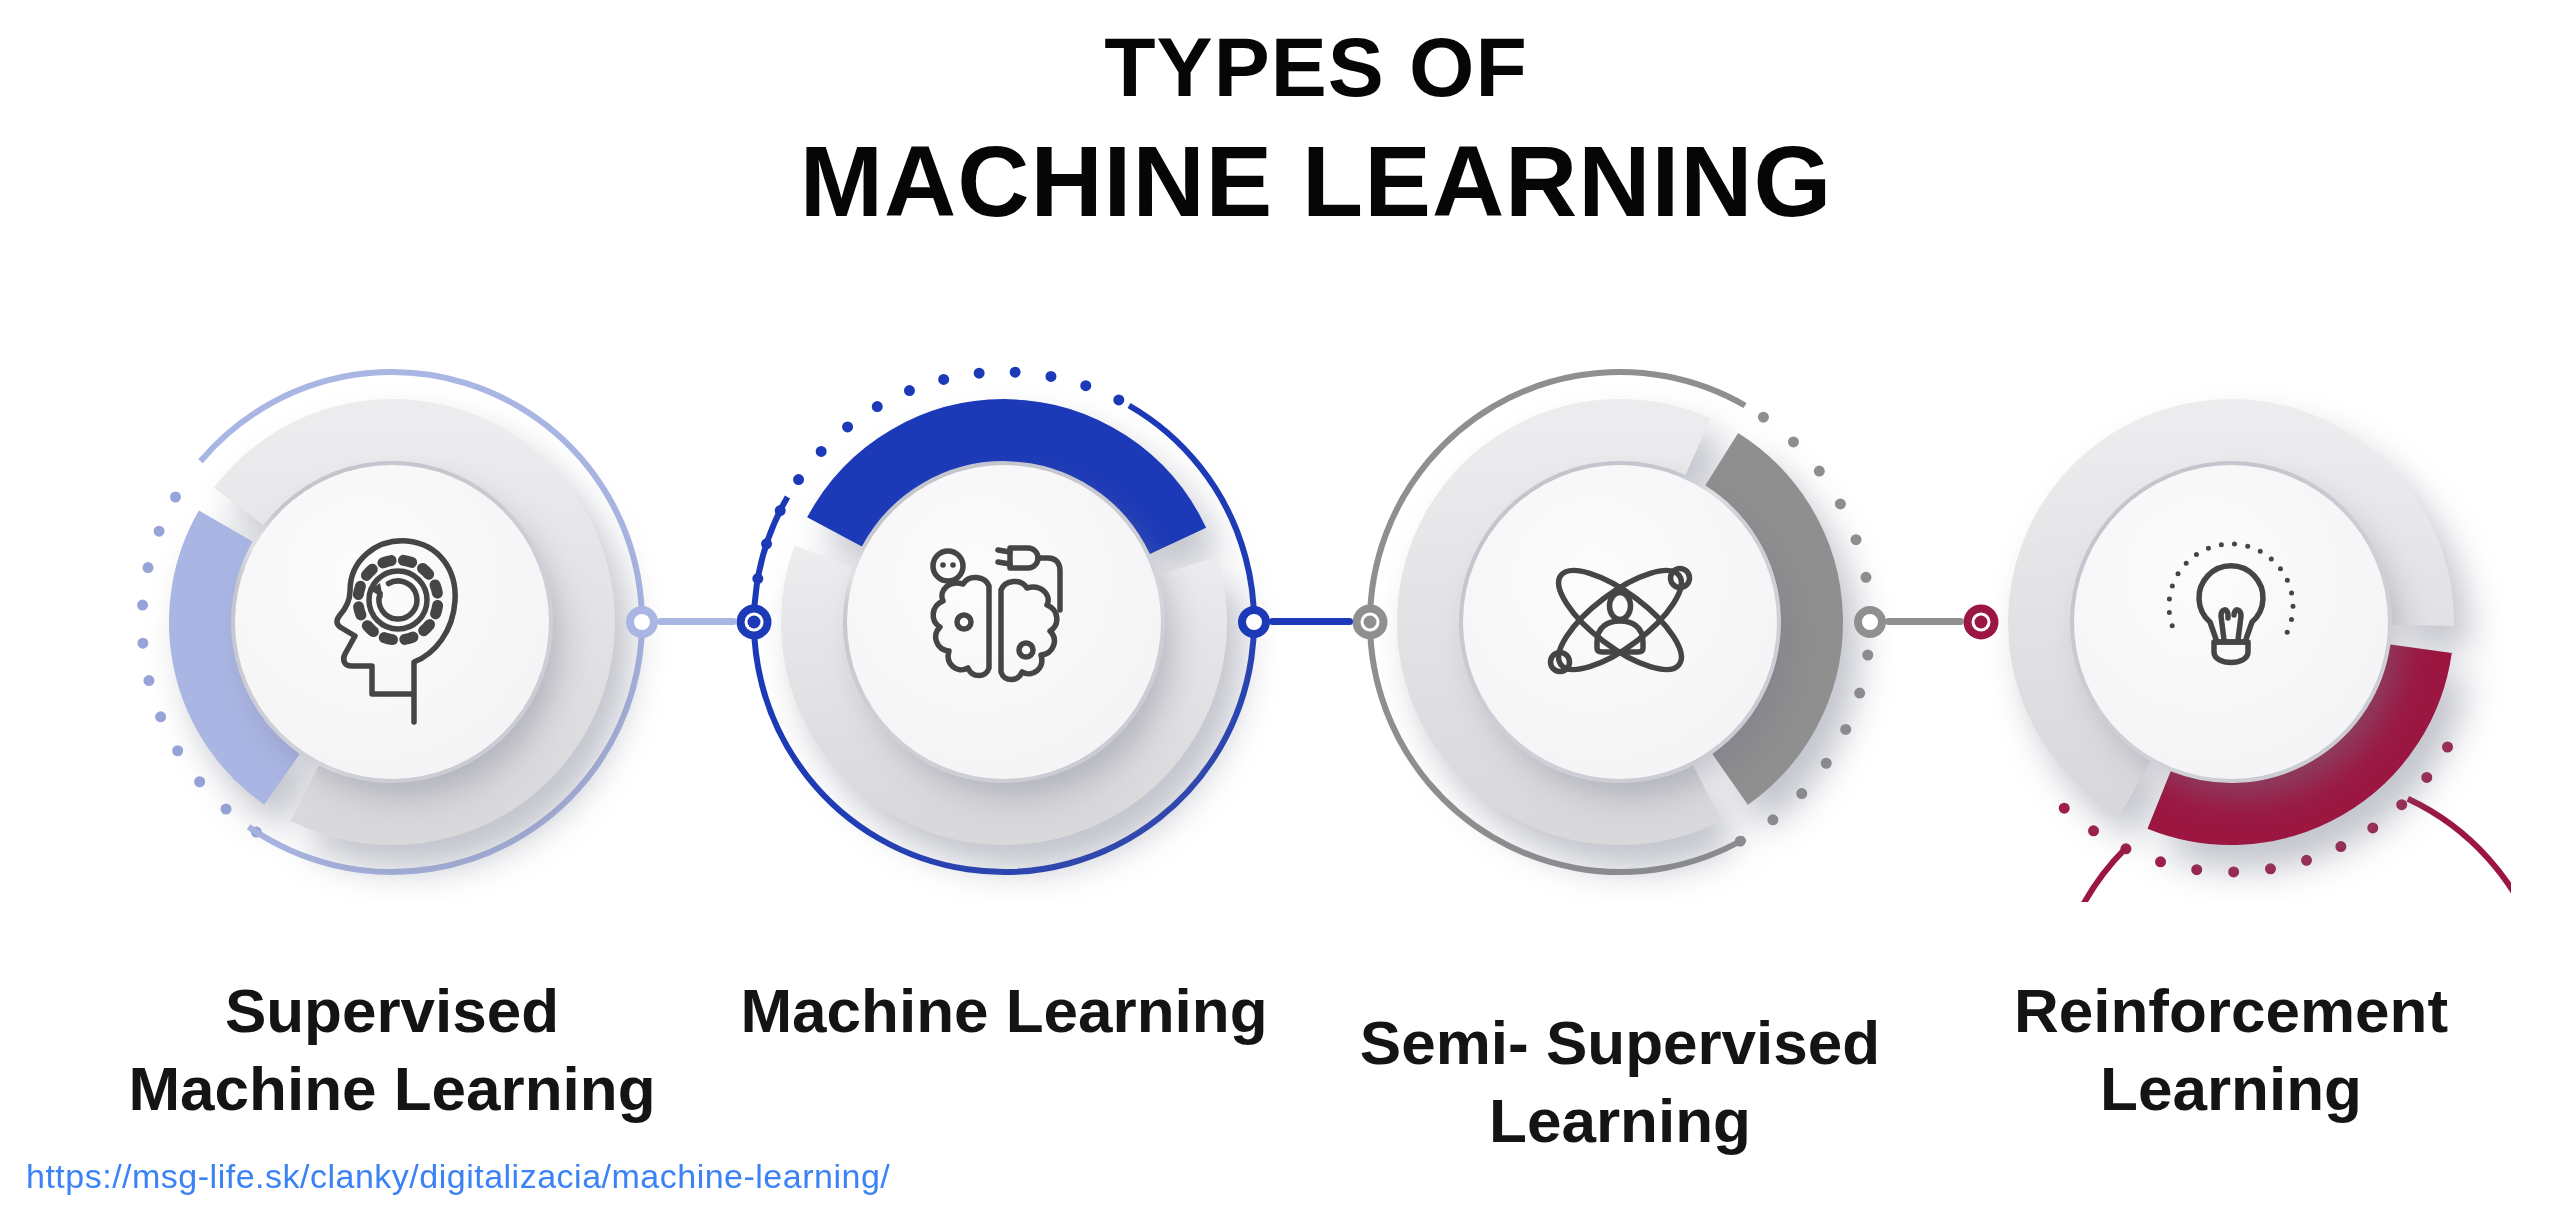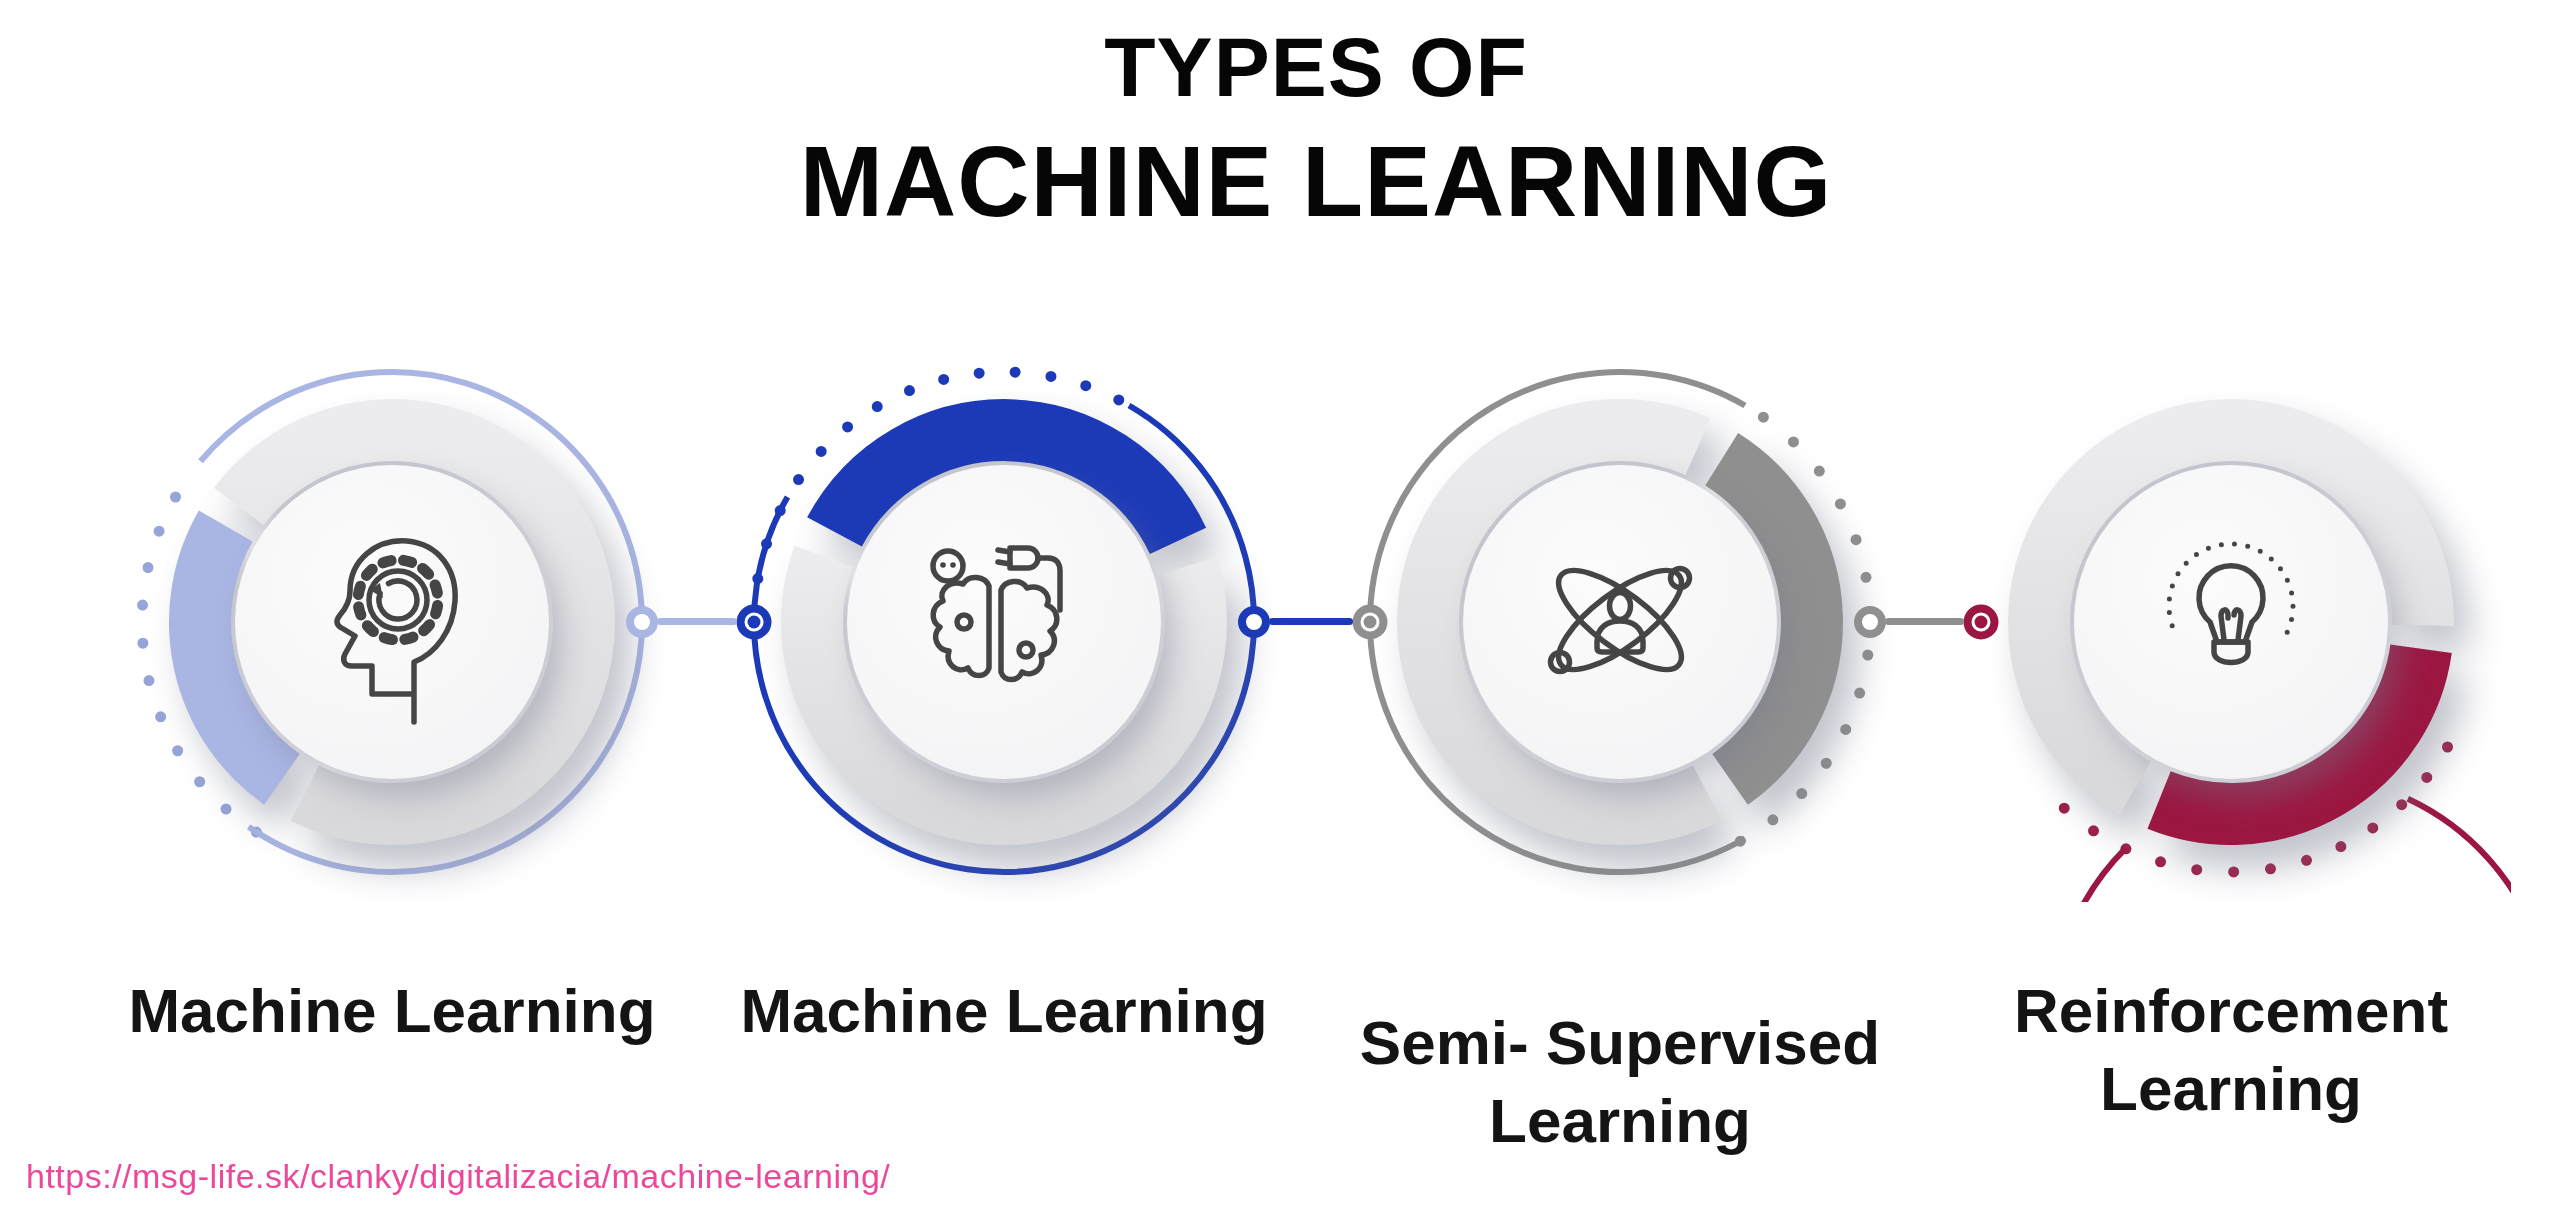--- a/index.html
+++ b/index.html
@@ -47,21 +47,21 @@
   .cline-2{left:1269px;width:84px;background:#1c3ab8;}
   .cline-3{left:1885px;width:79px;background:#8f8f8f;}
 
   
   .col-label{position:absolute;top:972px;width:700px;text-align:center;
              font-weight:700;font-size:62px;line-height:78px;color:#141414;}
   .lab-1{left:42px;} .lab-2{left:654px;} .lab-3{left:1270px;margin-top:32px;} .lab-4{left:1881px;}
 
   
   .src{position:absolute;left:26px;top:1156px;font-weight:400;font-size:34px;
-       line-height:1.2;color:#ec4899;letter-spacing:0.5px;}
+       line-height:1.2;color:#3b82f6;letter-spacing:0.5px;}
 </style>
 </head>
 <body>
 
 <svg width="0" height="0" style="position:absolute" aria-hidden="true">
   <defs>
     <linearGradient id="ringGrad" x1="0" y1="0" x2="0" y2="1">
       <stop offset="0" stop-color="#ececee"></stop>
       <stop offset="1" stop-color="#d9d9dc"></stop>
     </linearGradient>
@@ -177,20 +177,21 @@
     <circle class="bdot" cx="30" cy="280" r="6.5"></circle>
   </g>
 </svg>
 </div>
 
 <div class="cline cline-1"></div>
 <div class="cline cline-2"></div>
 <div class="cline cline-3"></div>
 
 <div class="col-label lab-1">
+  <div>Supervised</div>
   <div>Machine Learning</div>
 </div>
 <div class="col-label lab-2">
   <div>Machine Learning</div>
 </div>
 <div class="col-label lab-3">
   <div>Semi- Supervised</div>
   <div>Learning</div>
 </div>
 <div class="col-label lab-4">

